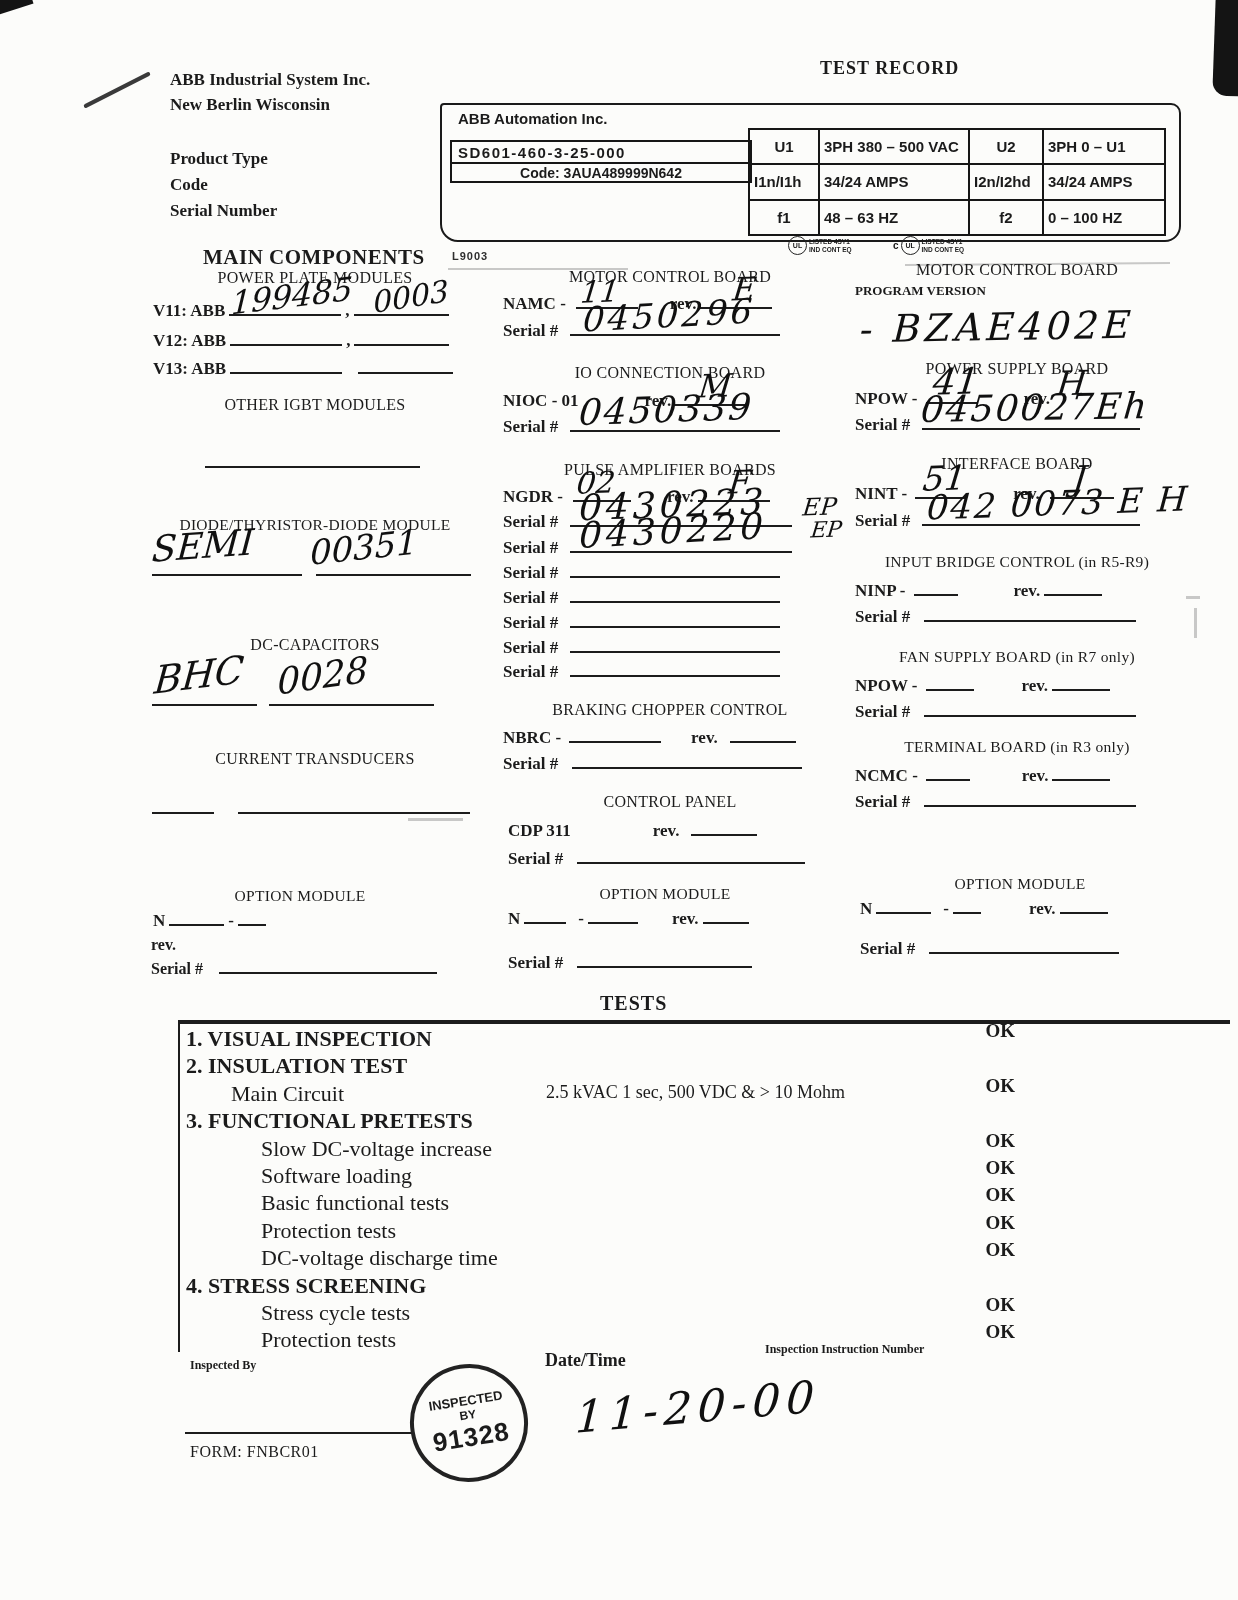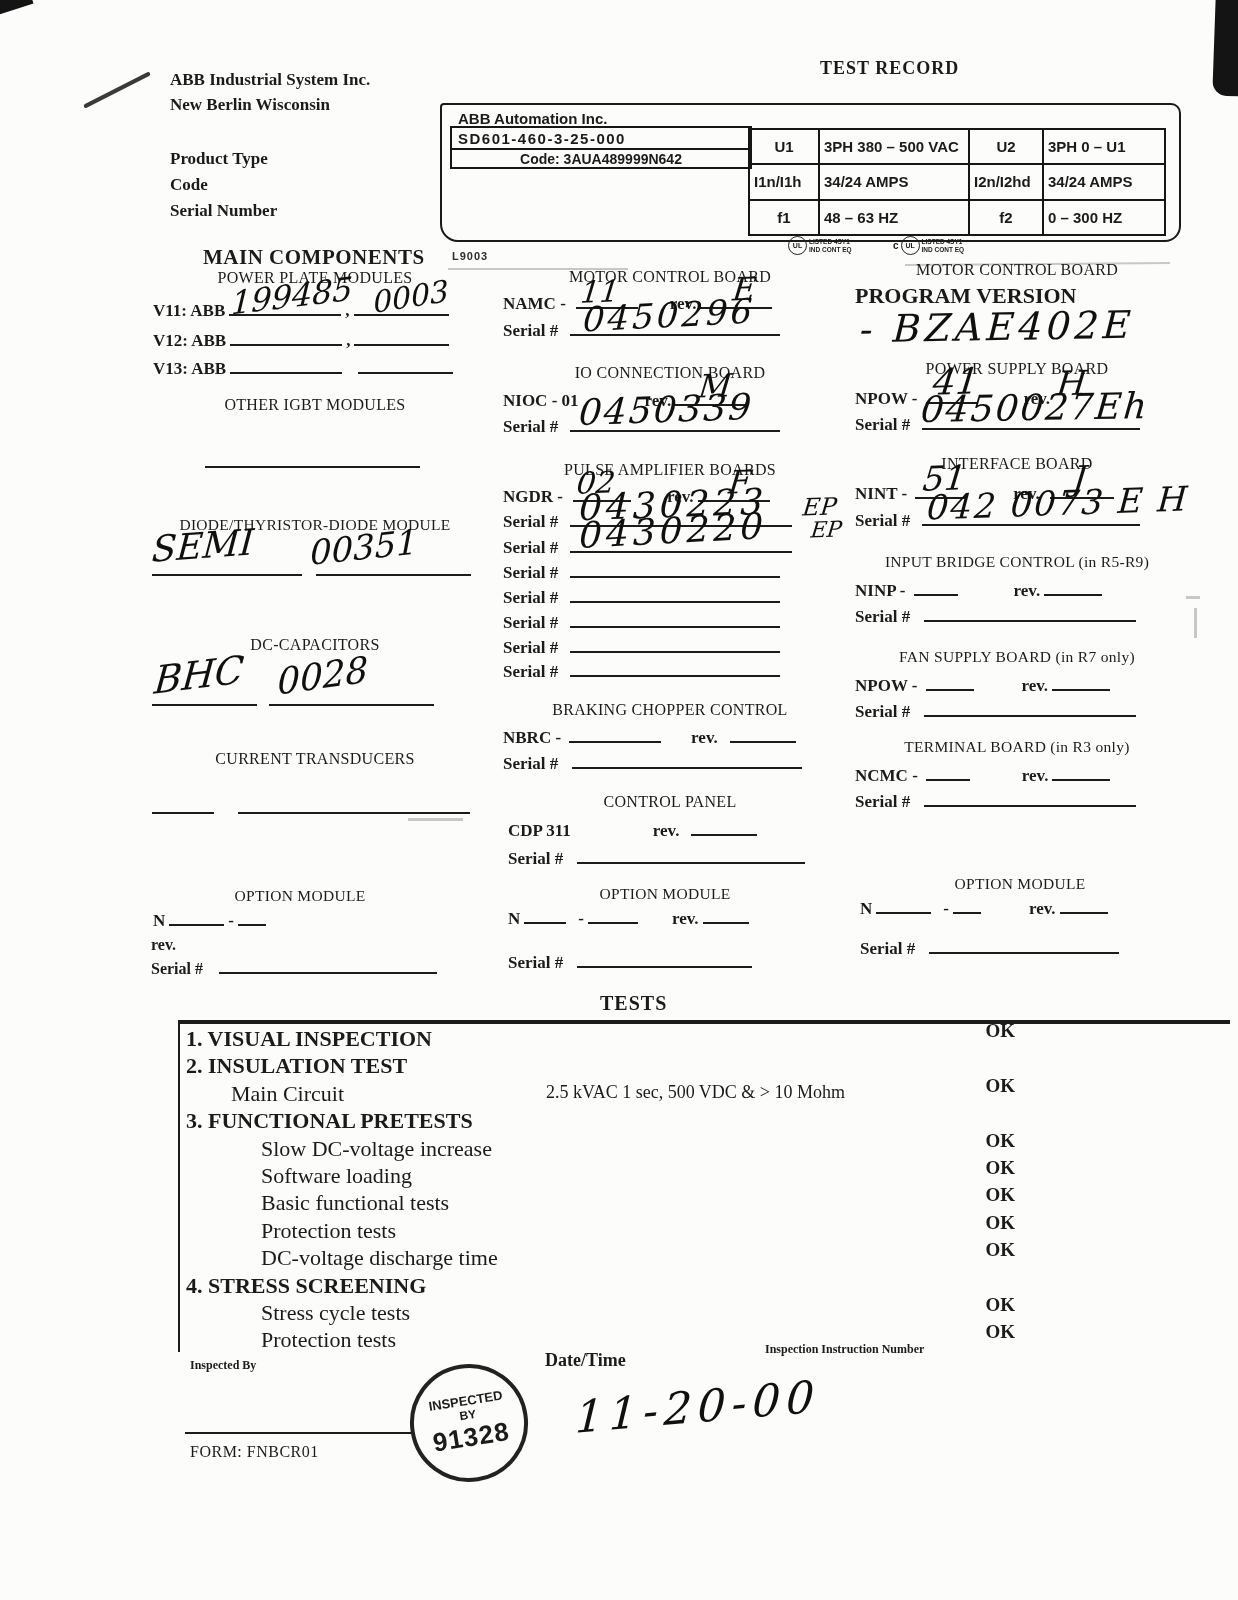--- a/index.html
+++ b/index.html
@@ -53,21 +53,21 @@
   <div class="abs bold" style="left:820px;top:58px;font-size:18px;letter-spacing:1px;">TEST RECORD</div>
   <div class="abs bold" style="left:170px;top:70px;font-size:17px;text-align:center;">ABB Industrial System Inc.</div>
   <div class="abs bold" style="left:170px;top:95px;font-size:17px;">New Berlin Wisconsin</div>
   <div class="abs bold" style="left:170px;top:149px;font-size:17px;">Product Type</div>
   <div class="abs bold" style="left:170px;top:175px;font-size:17px;">Code</div>
   <div class="abs bold" style="left:170px;top:201px;font-size:17px;">Serial Number</div>
 
   <div class="abs" style="left:440px;top:103px;width:737px;height:135px;border:2.5px solid #1a1a1a;border-radius:4px 10px 16px 18px;"></div>
 
   <div class="abs sans bold" style="left:458px;top:110px;font-size:15px;">ABB Automation Inc.</div>
-  <div class="abs" style="left:450px;top:126px;width:302px;height:104px;">
+  <div class="abs" style="left:450px;top:140px;width:302px;height:104px;">
     <div class="cell sans bold" style="height:24px;font-size:15px;letter-spacing:1.5px;padding:2px 0 0 6px;">SD601-460-3-25-000</div>
     <div class="cell sans bold" style="height:21px;font-size:14px;text-align:center;padding-top:1px;margin-top:-2px;">Code: 3AUA489999N642</div>
   </div>
 
   <table class="ratings">
     <tbody>
         <tr>
       <td style="text-align:center;width:60px;">U1</td>
       <td style="width:140px;">3PH 380 – 500 VAC</td>
       <td style="text-align:center;width:64px;">U2</td>
@@ -76,21 +76,21 @@
     <tr>
       <td>I1n/I1h</td>
       <td>34/24 AMPS</td>
       <td>I2n/I2hd</td>
       <td>34/24 AMPS</td>
     </tr>
     <tr>
       <td style="text-align:center;">f1</td>
       <td>48 – 63 HZ</td>
       <td style="text-align:center;">f2</td>
-      <td>0 – 300 HZ</td>
+      <td>0 – 100 HZ</td>
     </tr>
   </tbody>
     </table>
 
   <div class="abs ul-mark" style="left:788px;top:236px;">
     <span class="ul-circ">UL</span>
     <span class="ul-txt"><span>LISTED 4SY1</span><br>
     <span>IND CONT EQ</span></span>
   </div>
   <div class="abs ul-mark" style="left:893px;top:236px;">
@@ -261,21 +261,21 @@
     <span class="u" style="width:50px;"></span>
     <span class="lbl" style="margin-left:30px;">rev.</span>
     <span class="u" style="width:46px;"></span>
   </div>
   <div class="abs row" style="left:508px;top:952px;">
     <span class="lbl">Serial #</span>
     <span class="u" style="width:175px;margin-left:10px;"></span>
   </div>
 
   <div class="abs sec-title" style="left:862px;top:261px;width:310px;">MOTOR CONTROL BOARD</div>
-  <div class="abs lbl" style="left:855px;top:283px;font-size:22px;font-family:Liberation Serif, serif;">PROGRAM VERSION</div>
+  <div class="abs lbl" style="left:855px;top:283px;font-size:13px;font-family:Liberation Serif, serif;">PROGRAM VERSION</div>
   <div class="abs hw" style="left:860px;top:308px;font-size:38px;letter-spacing:4px;transform:rotate(-1deg) skewX(-4deg);">- BZAE402E</div>
 
   <div class="abs sec-title" style="left:862px;top:360px;width:310px;">POWER SUPPLY BOARD</div>
   <div class="abs row" style="left:855px;top:388px;">
     <span class="lbl">NPOW -</span>
     <span class="u" style="width:52px;margin-left:4px;"></span>
     <span class="lbl" style="margin-left:42px;">rev.</span>
     <span class="hw abs" style="left:78px;top:-24px;font-size:36px;">41</span>
     <span class="hw abs" style="left:202px;top:-22px;font-size:34px;">H</span>
   </div>

